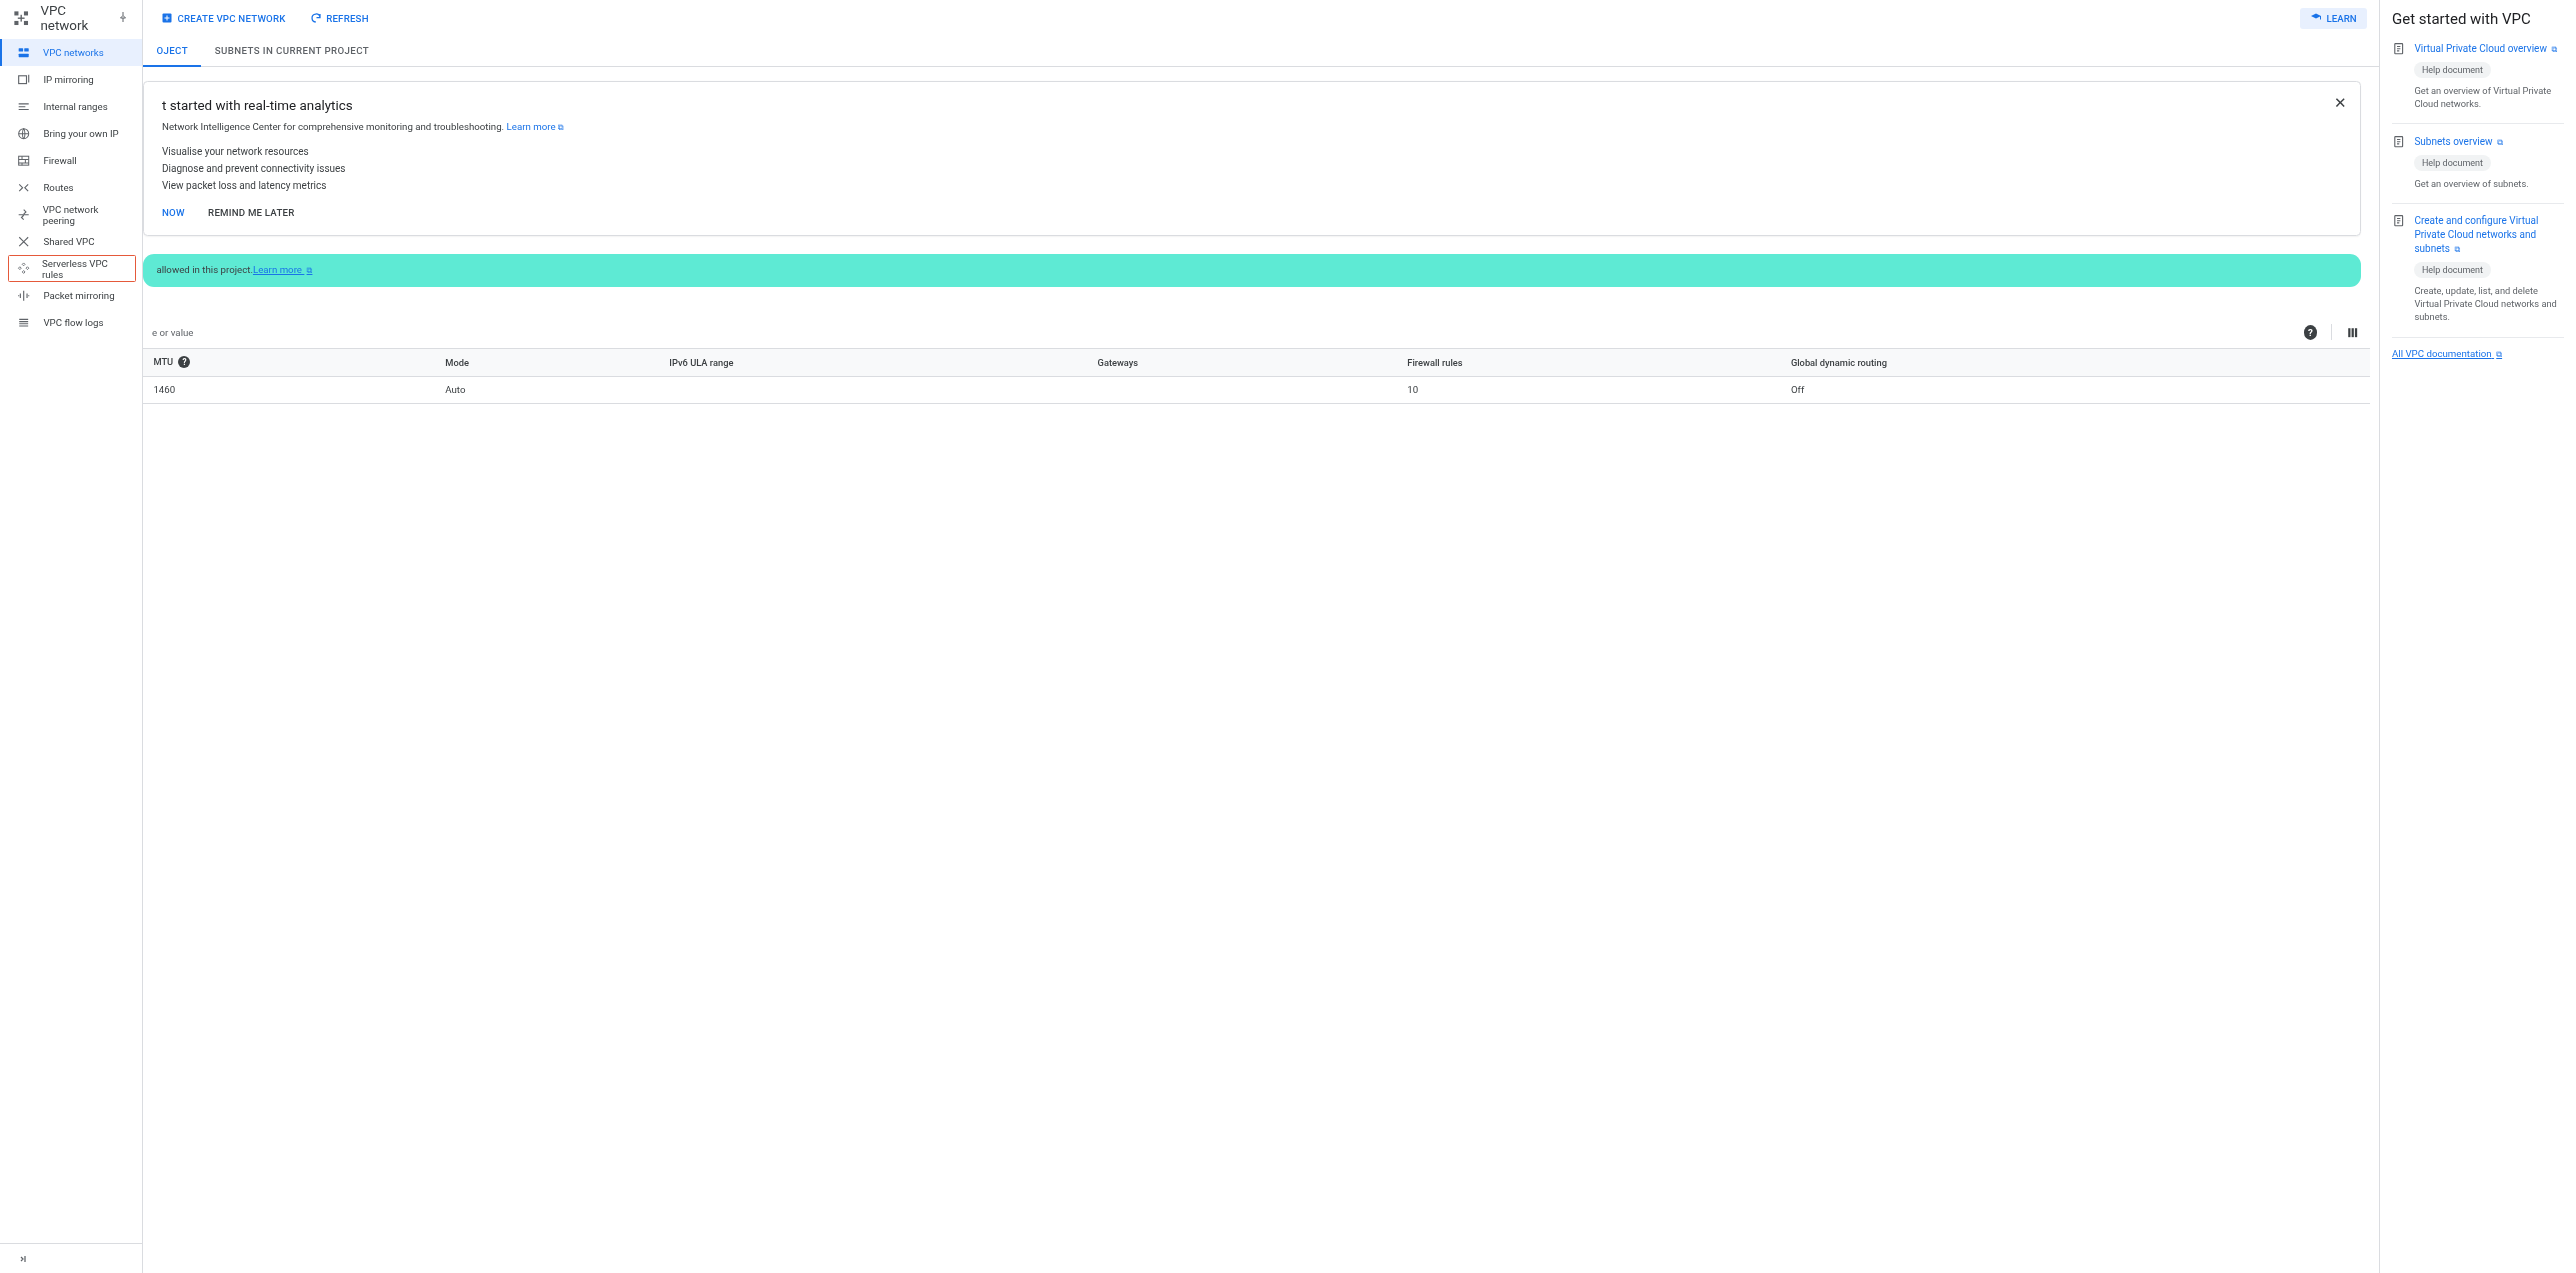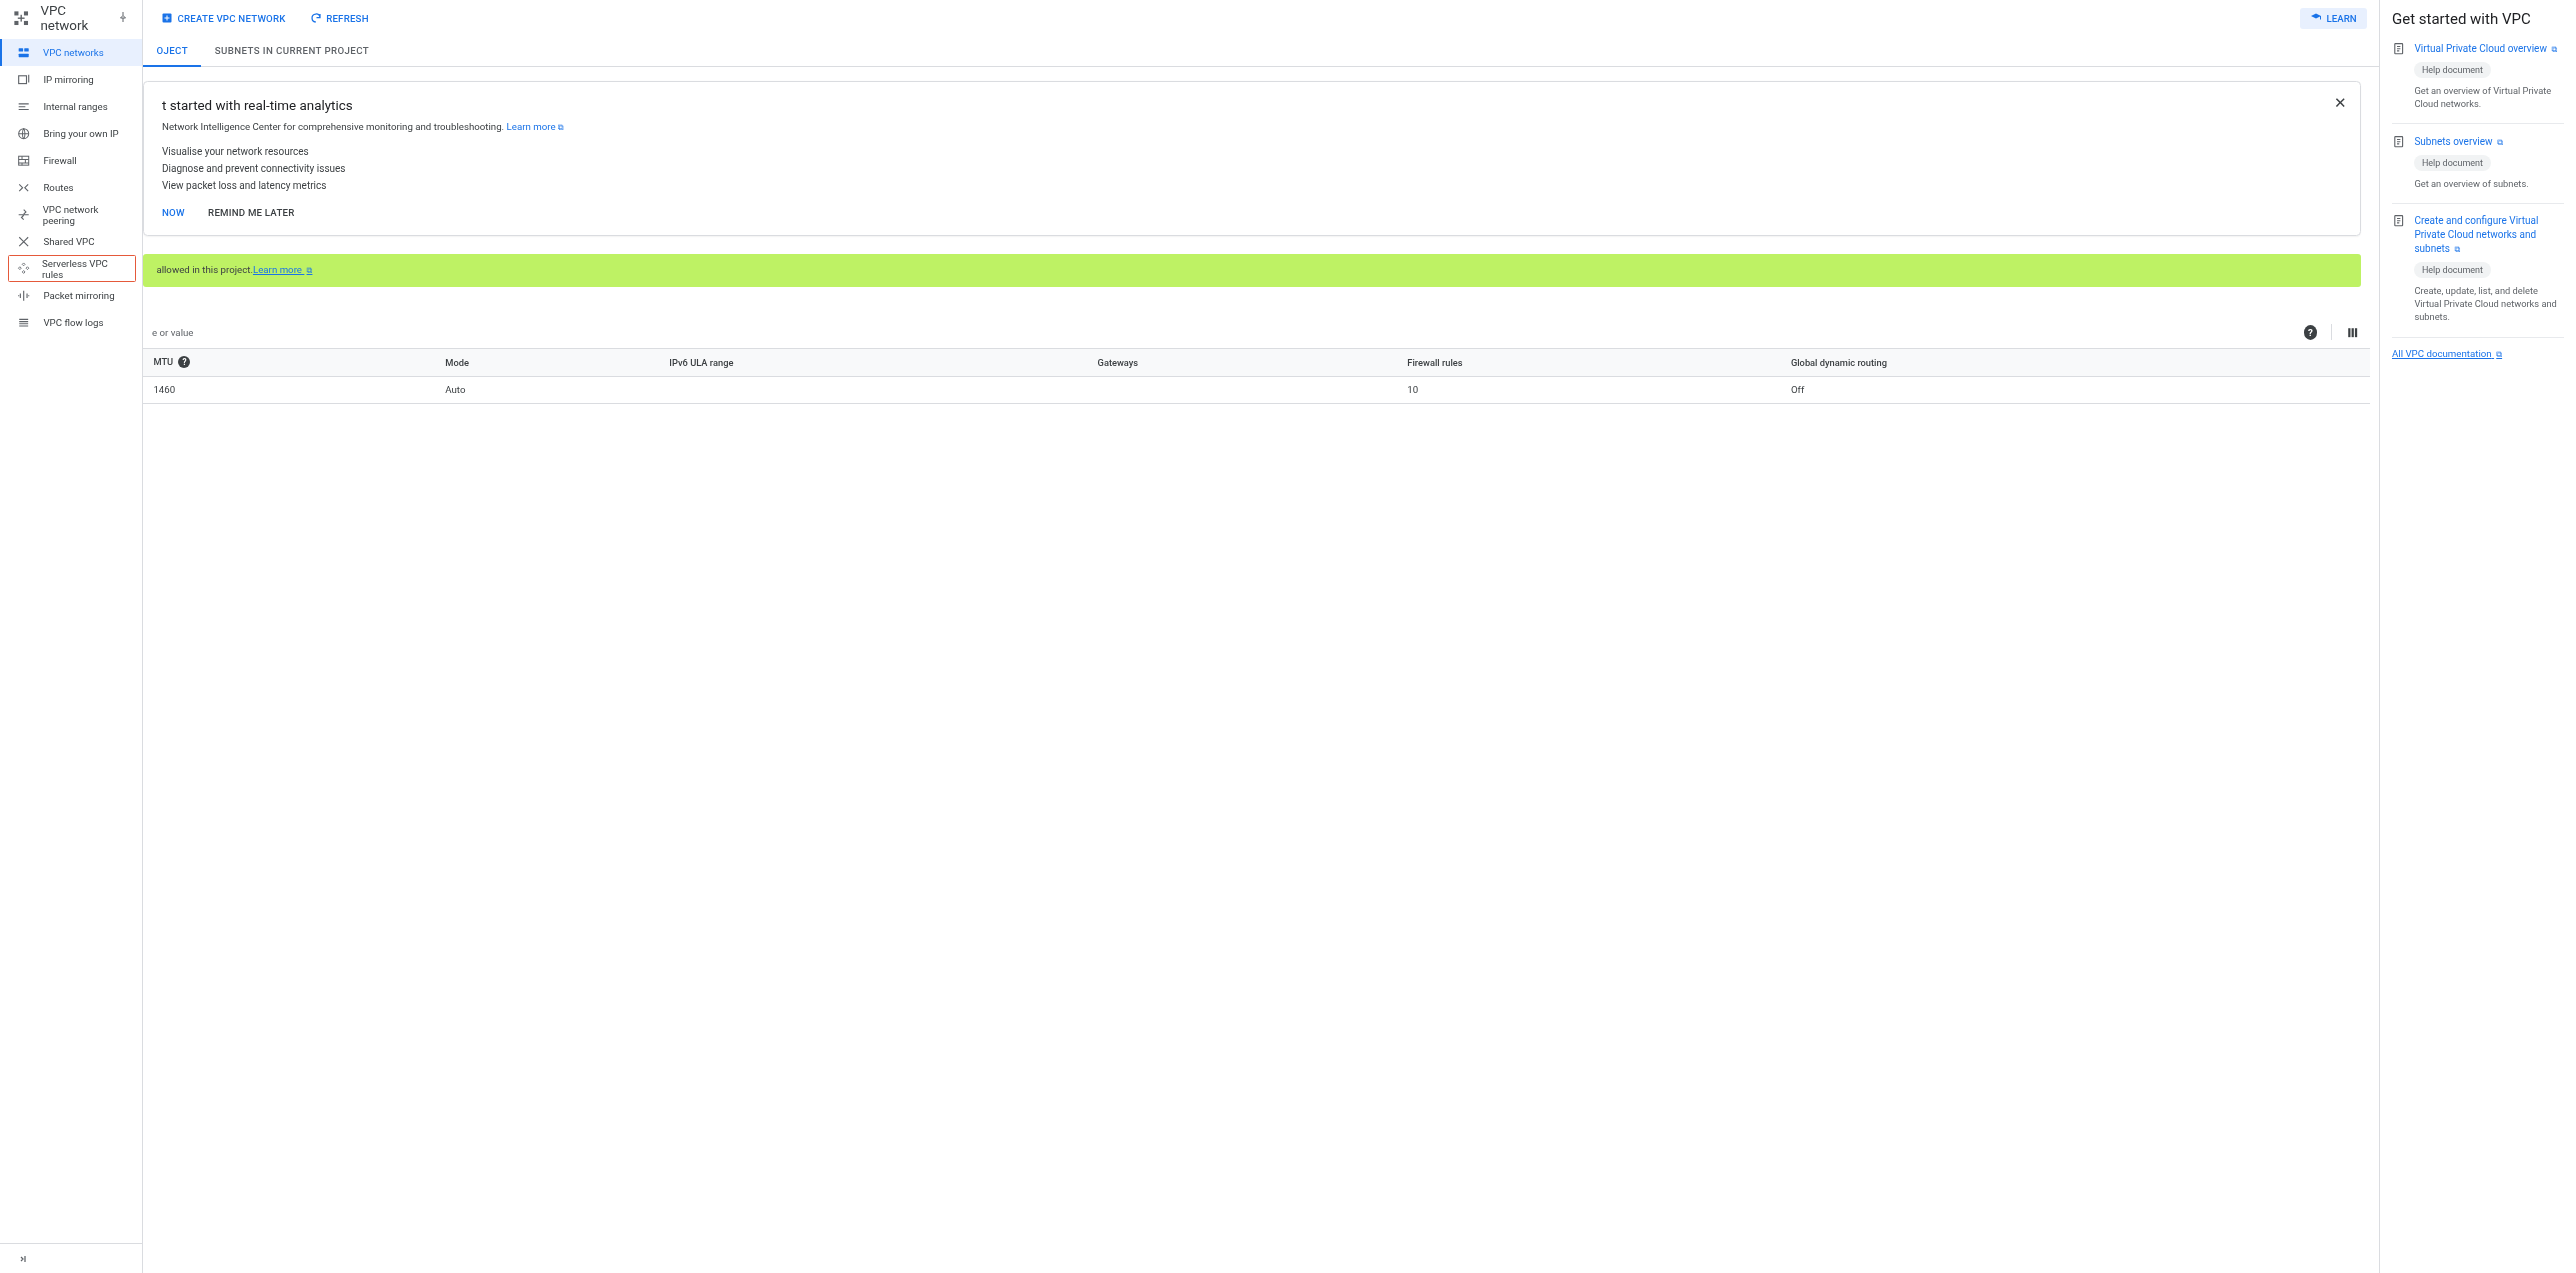--- a/index.html
+++ b/index.html
@@ -38,21 +38,21 @@
 .promo-card { border: 0.7px solid #dadce0; border-radius: 4.5px; margin: 13.4px 9px 0 0; padding: 16.4px 18px; position: relative; box-shadow: 0 0.7px 1.5px rgba(0,0,0,0.05); }
 .promo-title { font-size: 13.4px; font-weight: 400; color: #202124; margin-bottom: 7.5px; }
 .promo-sub { font-size: 9.7px; color: #3c4043; margin-bottom: 13.4px; }
 .promo-sub a { color: #1a73e8; text-decoration: none; }
 .promo-items div { font-size: 10px; color: #3c4043; margin-bottom: 6px; }
 .promo-actions { margin-top: 16.4px; }
 .promo-actions .primary { color: #1a73e8; font-weight: 500; font-size: 9.7px; margin-right: 21px; cursor: pointer; letter-spacing: 0.2px; }
 .promo-actions .secondary { color: #3c4043; font-weight: 500; font-size: 9.7px; cursor: pointer; letter-spacing: 0.2px; }
 .promo-close { position: absolute; top: 12px; right: 13.4px; cursor: pointer; font-size: 15px; color: #3c4043; }
 
-.notice-bar { background: #bef264; padding: 10.4px 13.4px; font-size: 9.7px; margin: 18px 9px 0 0; border-radius: 3px; }
+.notice-bar { background: #5eead4; padding: 10.4px 13.4px; font-size: 9.7px; margin: 18px 9px 0 0; border-radius: 11px; }
 .notice-bar a { color: #1a73e8; text-decoration: underline; }
 
 .filter-row { display: flex; align-items: center; padding: 7.5px 9px; margin-top: 30px; }
 .filter-input { flex: 1; font-size: 9.7px; color: #5f6368; }
 .filter-icons { display: flex; align-items: center; gap: 10.4px; }
 .filter-icons .fi { width: 16.4px; height: 16.4px; display:flex; align-items:center; justify-content:center; cursor:pointer; }
 .filter-divider { width: 0.7px; height: 16.4px; background: #dadce0; margin: 0 3px; }
 
 .data-table { width: 100%; border-collapse: collapse; }
 .data-table thead { background: #f8f9fa; }

